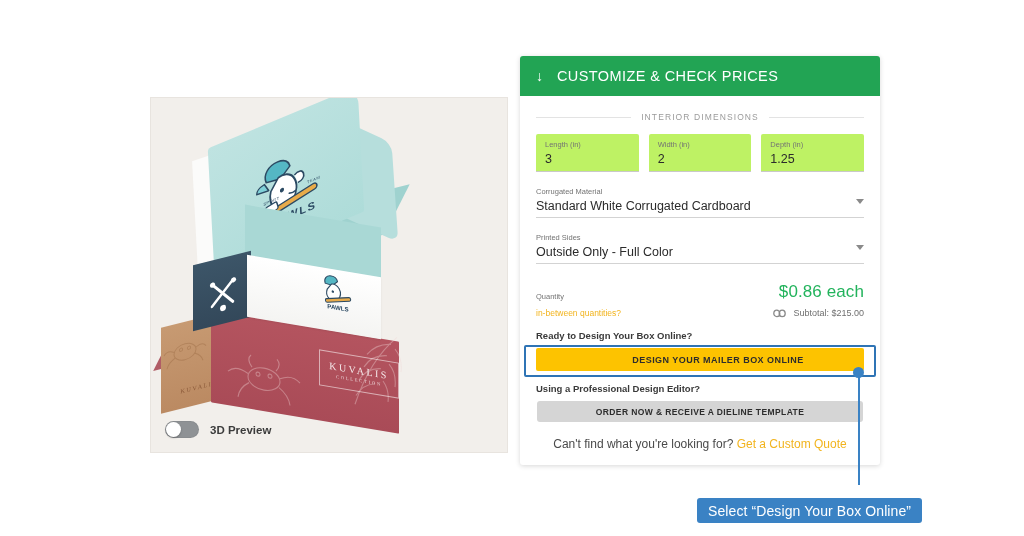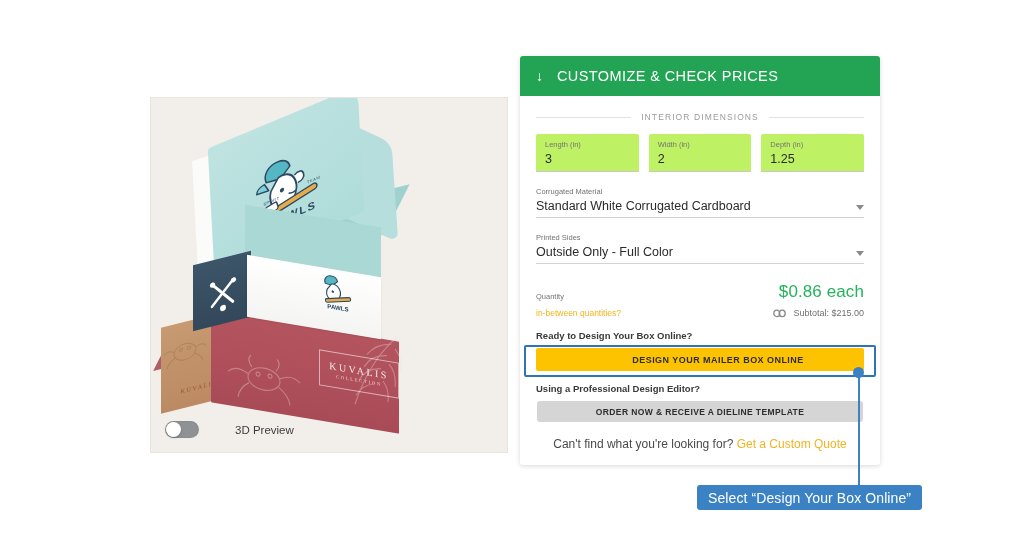--- a/index.html
+++ b/index.html
@@ -181,22 +181,21 @@
     position: absolute;
     left: 1px; top: 1px;
     width: 15px; height: 15px;
     border-radius: 50%;
     background: #ffffff;
     box-shadow: 0 1px 2px rgba(0,0,0,.25);
   }
   .toggle-label {
     font-size: 11.5px;
     color: #3c3c3c;
-    font-weight: 400;
-    margin-left: 25px;
+    font-weight: 700;
   }
 
   
   .panel {
     position: absolute;
     left: 520px;
     top: 56px;
     width: 360px;
     background: #ffffff;
     border-radius: 3px;
@@ -243,21 +242,20 @@
     box-sizing: border-box;
     height: 38px;
   }
   .dim-field .lbl { font-size: 7.5px; color: #737373; line-height: 1.2; }
   .dim-field .val { font-size: 12.5px; color: #2b2b2b; margin-top: 3px; }
 
   .select-field { margin-top: 15px; position: relative; }
   .select-field .lbl { font-size: 7.5px; color: #737373; }
   .select-field .row {
     display: flex;
-    align-items: flex-end;
     justify-content: space-between;
     border-bottom: 1px solid #d3d3d3;
     padding-bottom: 4px;
     margin-top: 3px;
   }
   .select-field .val { font-size: 12.5px; color: #2b2b2b; }
   .caret {
     width: 0; height: 0;
     border-left: 4px solid transparent;
     border-right: 4px solid transparent;
@@ -371,21 +369,21 @@
     position: absolute;
     left: 853px;
     top: 367px;
     width: 11px; height: 11px;
     border-radius: 50%;
     background: #3a82c4;
   }
   .callout {
     position: absolute;
     left: 697px;
-    top: 485px;
+    top: 498px;
     height: 25px;
     background: #3a82c4;
     border-radius: 3px;
     display: flex;
     align-items: center;
     padding: 0 11px;
     color: #ffffff;
     font-size: 14px;
     letter-spacing: .1px;
     white-space: nowrap;

